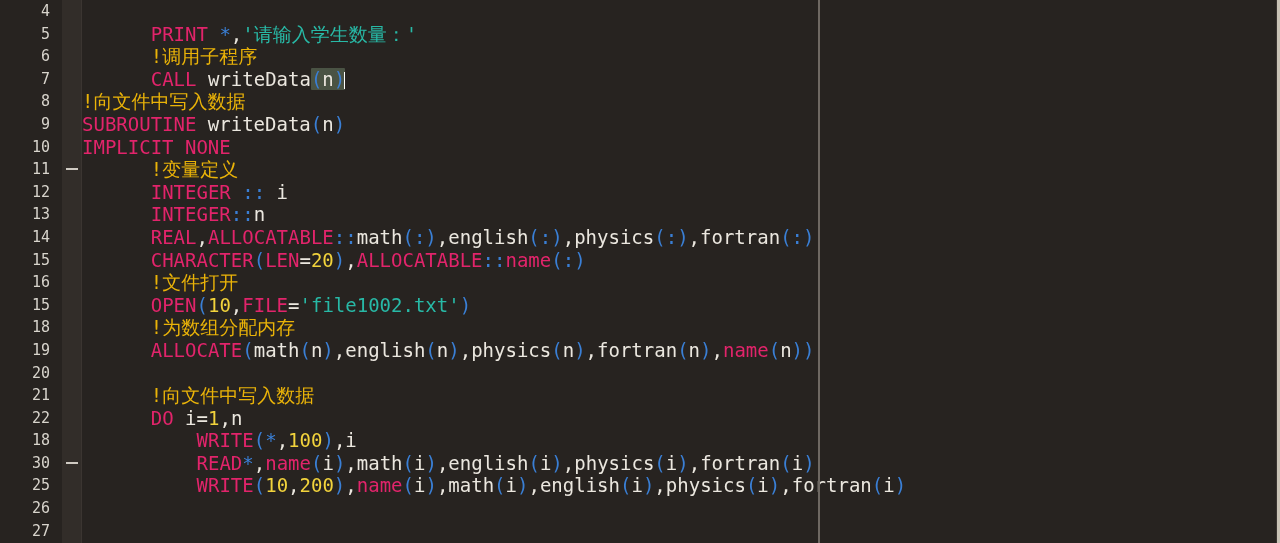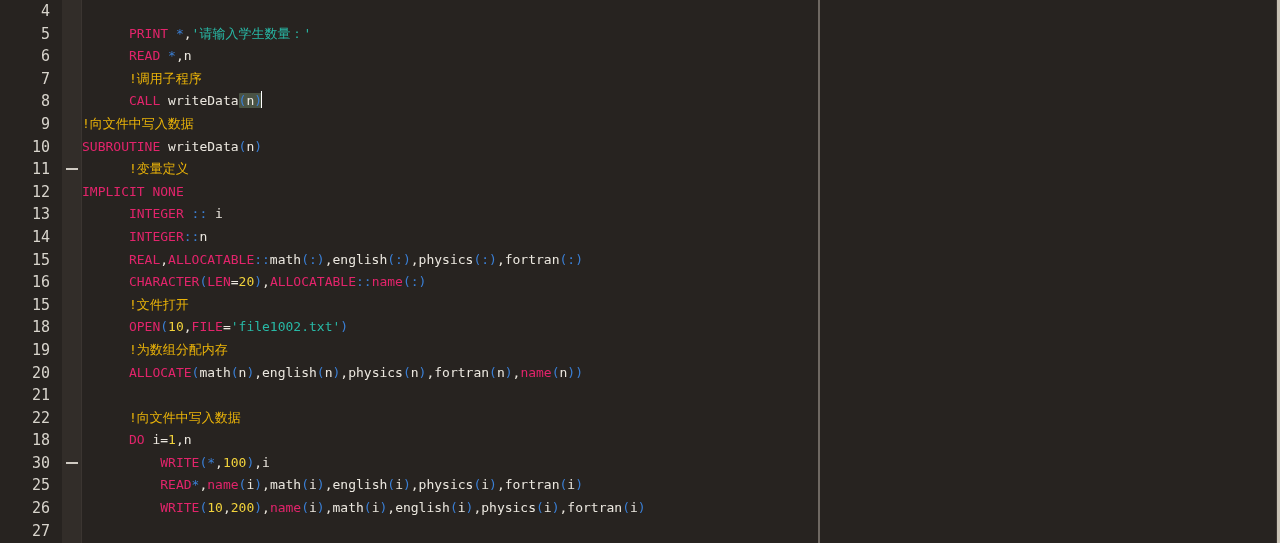--- a/index.html
+++ b/index.html
@@ -94,21 +94,21 @@
     position: absolute;
     top: 0;
     left: 82px;
     right: 0;
     height: 543px;
     z-index: 1;
   }
   .code-line {
     height: 22.6px;
     line-height: 22.6px;
-    font-size: 13px;
+    font-size: 19px;
     white-space: pre;
     color: #e8e4dc;
     font-family: "DejaVu Sans Mono", "Liberation Mono", monospace;
     letter-spacing: 0px;
     position: relative;
   }
 
   
   .t-kw   { color: #e2246b; }
   .t-cmt  { color: #eab308; }
@@ -227,27 +227,26 @@
         <div class="fold-row"></div>
         <div class="fold-row"></div>
         <div class="fold-row"></div>
       </div>
   </div>
   <div class="fold-edge"></div>
 
   <div class="code-area" id="code-area">
       <div class="code-line">&nbsp;</div>
       <div class="code-line"><span class="t-op"> </span><span class="t-op"> </span><span class="t-op"> </span><span class="t-op"> </span><span class="t-op"> </span><span class="t-op"> </span><span class="t-kw">PRINT</span><span class="t-op"> </span><span class="t-par">*</span><span class="t-op">,</span><span class="t-str">'请输入学生数量：'</span></div>
-      <div class="code-line"><span class="t-op"> </span><span class="t-op"> </span><span class="t-op"> </span><span class="t-op"> </span><span class="t-op"> </span><span class="t-op"> </span><span class="t-kw">READ</span><span class="t-op"> </span><span class="t-par">*</span><span class="t-op">,</span><span class="t-var">n</span></div>
       <div class="code-line"><span class="t-op"> </span><span class="t-op"> </span><span class="t-op"> </span><span class="t-op"> </span><span class="t-op"> </span><span class="t-op"> </span><span class="t-cmt">!调用子程序</span></div>
       <div class="code-line"><span class="t-op"> </span><span class="t-op"> </span><span class="t-op"> </span><span class="t-op"> </span><span class="t-op"> </span><span class="t-op"> </span><span class="t-kw">CALL</span><span class="t-op"> </span><span class="t-var">writeData</span><span class="brk-hl"><span class="t-par">(</span><span class="t-var">n</span><span class="t-par">)</span></span><span class="caret"></span></div>
       <div class="code-line"><span class="t-cmt">!向文件中写入数据</span></div>
       <div class="code-line"><span class="t-kw">SUBROUTINE</span><span class="t-op"> </span><span class="t-var">writeData</span><span class="t-par">(</span><span class="t-var">n</span><span class="t-par">)</span></div>
+      <div class="code-line"><span class="t-kw">IMPLICIT</span><span class="t-op"> </span><span class="t-kw">NONE</span></div>
       <div class="code-line"><span class="t-op"> </span><span class="t-op"> </span><span class="t-op"> </span><span class="t-op"> </span><span class="t-op"> </span><span class="t-op"> </span><span class="t-cmt">!变量定义</span></div>
-      <div class="code-line"><span class="t-kw">IMPLICIT</span><span class="t-op"> </span><span class="t-kw">NONE</span></div>
       <div class="code-line"><span class="t-op"> </span><span class="t-op"> </span><span class="t-op"> </span><span class="t-op"> </span><span class="t-op"> </span><span class="t-op"> </span><span class="t-kw">INTEGER</span><span class="t-op"> </span><span class="t-par">:</span><span class="t-par">:</span><span class="t-op"> </span><span class="t-var">i</span></div>
       <div class="code-line"><span class="t-op"> </span><span class="t-op"> </span><span class="t-op"> </span><span class="t-op"> </span><span class="t-op"> </span><span class="t-op"> </span><span class="t-kw">INTEGER</span><span class="t-par">:</span><span class="t-par">:</span><span class="t-var">n</span></div>
       <div class="code-line"><span class="t-op"> </span><span class="t-op"> </span><span class="t-op"> </span><span class="t-op"> </span><span class="t-op"> </span><span class="t-op"> </span><span class="t-kw">REAL</span><span class="t-op">,</span><span class="t-kw">ALLOCATABLE</span><span class="t-par">:</span><span class="t-par">:</span><span class="t-var">math</span><span class="t-par">(</span><span class="t-par">:</span><span class="t-par">)</span><span class="t-op">,</span><span class="t-var">english</span><span class="t-par">(</span><span class="t-par">:</span><span class="t-par">)</span><span class="t-op">,</span><span class="t-var">physics</span><span class="t-par">(</span><span class="t-par">:</span><span class="t-par">)</span><span class="t-op">,</span><span class="t-var">fortran</span><span class="t-par">(</span><span class="t-par">:</span><span class="t-par">)</span></div>
       <div class="code-line"><span class="t-op"> </span><span class="t-op"> </span><span class="t-op"> </span><span class="t-op"> </span><span class="t-op"> </span><span class="t-op"> </span><span class="t-kw">CHARACTER</span><span class="t-par">(</span><span class="t-kw">LEN</span><span class="t-op">=</span><span class="t-num">20</span><span class="t-par">)</span><span class="t-op">,</span><span class="t-kw">ALLOCATABLE</span><span class="t-par">:</span><span class="t-par">:</span><span class="t-kw">name</span><span class="t-par">(</span><span class="t-par">:</span><span class="t-par">)</span></div>
       <div class="code-line"><span class="t-op"> </span><span class="t-op"> </span><span class="t-op"> </span><span class="t-op"> </span><span class="t-op"> </span><span class="t-op"> </span><span class="t-cmt">!文件打开</span></div>
       <div class="code-line"><span class="t-op"> </span><span class="t-op"> </span><span class="t-op"> </span><span class="t-op"> </span><span class="t-op"> </span><span class="t-op"> </span><span class="t-kw">OPEN</span><span class="t-par">(</span><span class="t-num">10</span><span class="t-op">,</span><span class="t-kw">FILE</span><span class="t-op">=</span><span class="t-str">'file1002.txt'</span><span class="t-par">)</span></div>
       <div class="code-line"><span class="t-op"> </span><span class="t-op"> </span><span class="t-op"> </span><span class="t-op"> </span><span class="t-op"> </span><span class="t-op"> </span><span class="t-cmt">!为数组分配内存</span></div>
       <div class="code-line"><span class="t-op"> </span><span class="t-op"> </span><span class="t-op"> </span><span class="t-op"> </span><span class="t-op"> </span><span class="t-op"> </span><span class="t-kw">ALLOCATE</span><span class="t-par">(</span><span class="t-var">math</span><span class="t-par">(</span><span class="t-var">n</span><span class="t-par">)</span><span class="t-op">,</span><span class="t-var">english</span><span class="t-par">(</span><span class="t-var">n</span><span class="t-par">)</span><span class="t-op">,</span><span class="t-var">physics</span><span class="t-par">(</span><span class="t-var">n</span><span class="t-par">)</span><span class="t-op">,</span><span class="t-var">fortran</span><span class="t-par">(</span><span class="t-var">n</span><span class="t-par">)</span><span class="t-op">,</span><span class="t-kw">name</span><span class="t-par">(</span><span class="t-var">n</span><span class="t-par">)</span><span class="t-par">)</span></div>
       <div class="code-line">&nbsp;</div>
       <div class="code-line"><span class="t-op"> </span><span class="t-op"> </span><span class="t-op"> </span><span class="t-op"> </span><span class="t-op"> </span><span class="t-op"> </span><span class="t-cmt">!向文件中写入数据</span></div>

